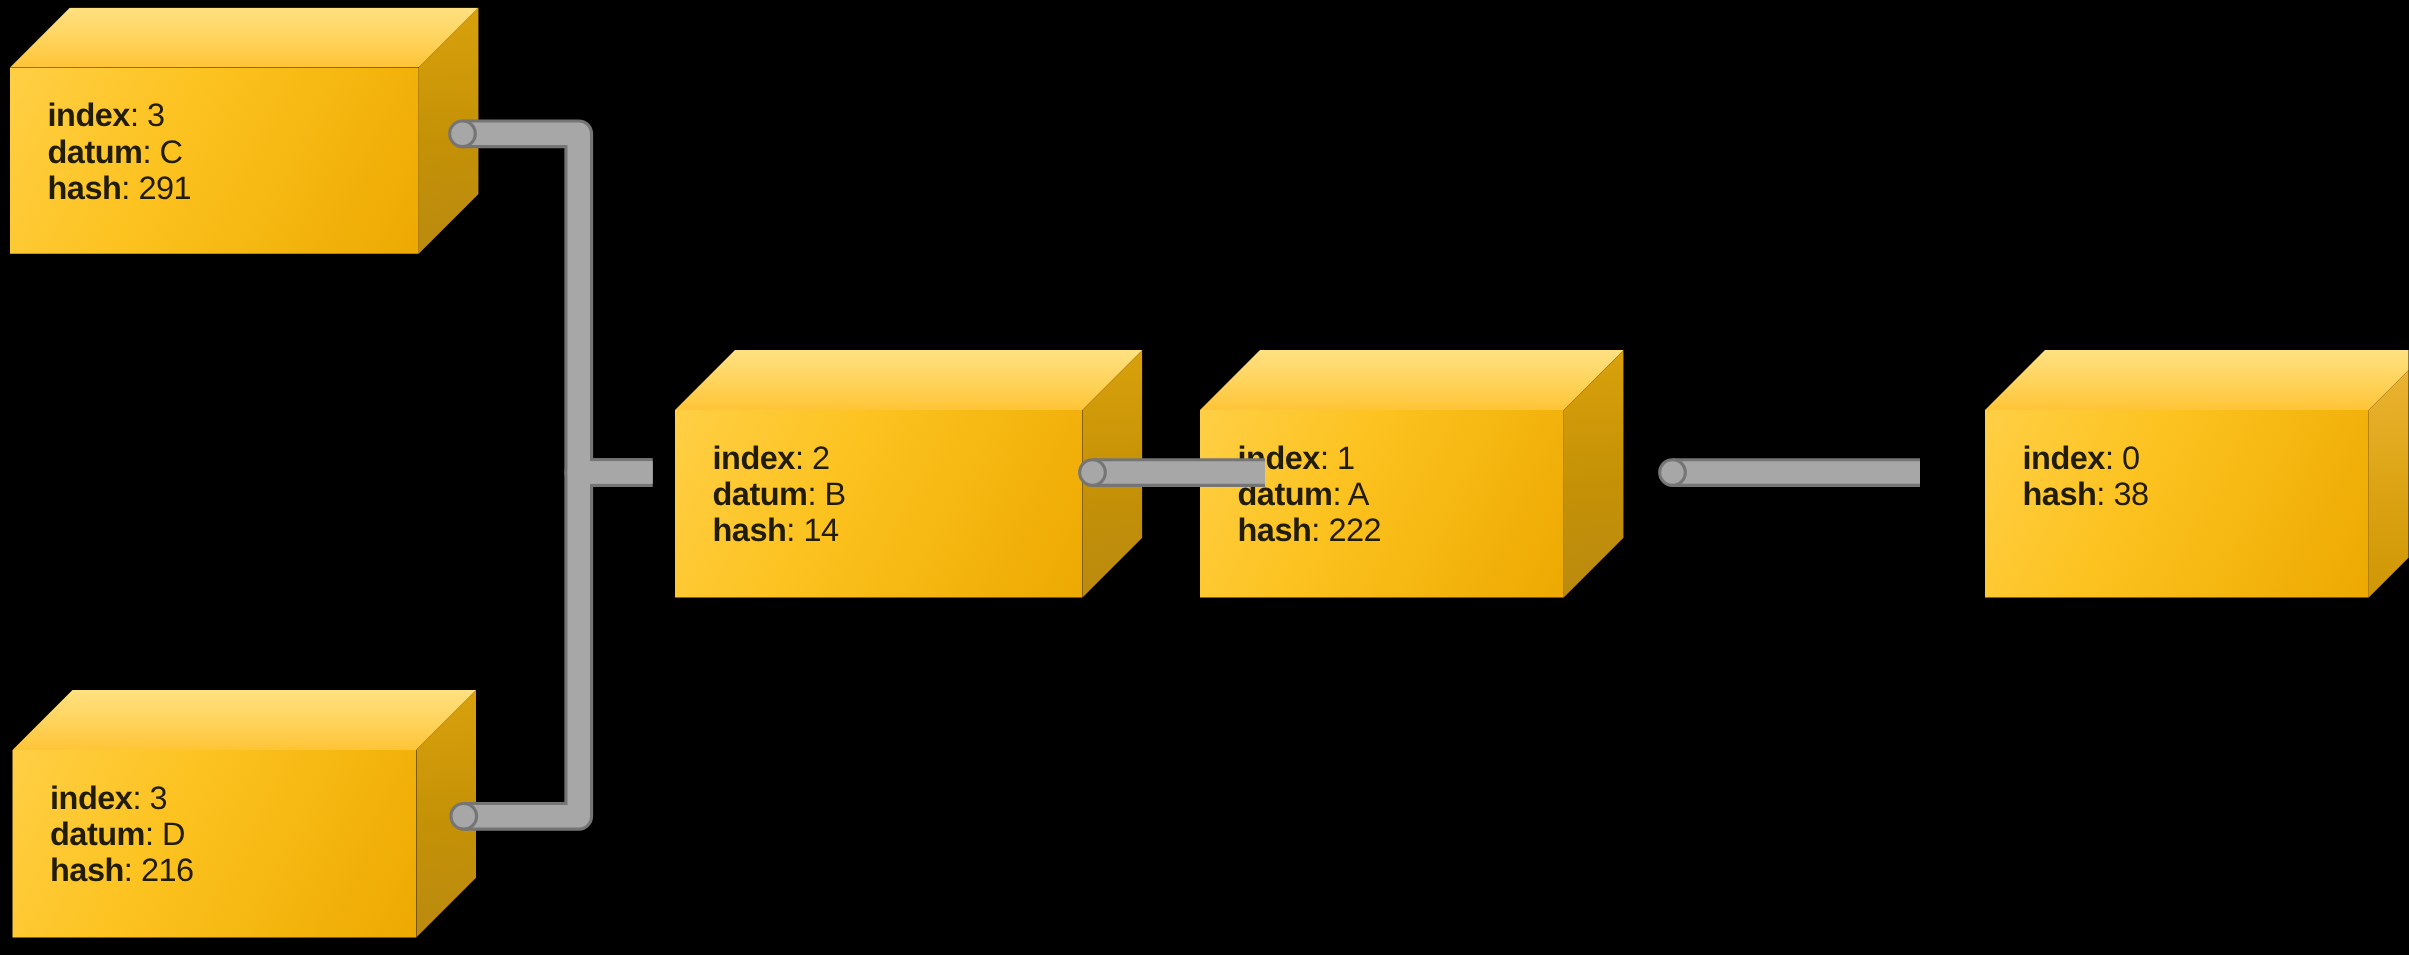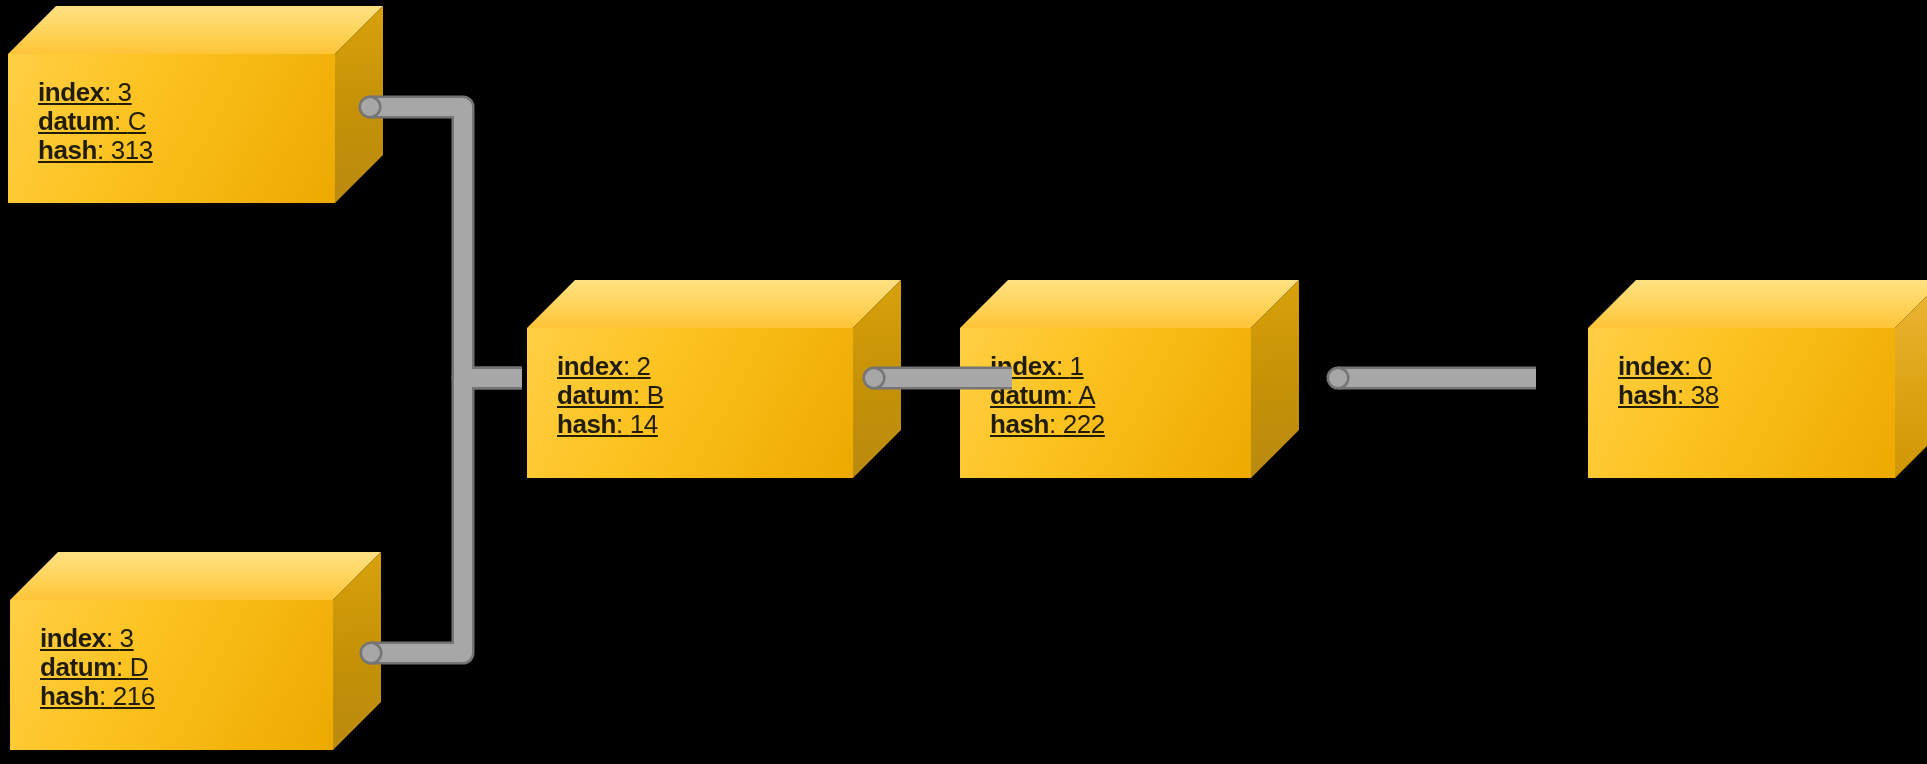--- a/index.html
+++ b/index.html
@@ -44,21 +44,20 @@
     width: calc(100% - 48px);
     height: calc(100% - 48px);
     background: linear-gradient(118deg, #FFCF45 0%, #FCC21F 40%, #EDA900 100%);
     box-sizing: border-box;
     padding: 24px 8px 0 30px;
     color: #201c05;
     font-size: 26px;
     line-height: 29px;
     letter-spacing: -0.4px;
     white-space: nowrap;
-    text-decoration: underline;
   }
   .line { white-space: nowrap; }
   .lbl { font-weight: 700; }
   .sep, .val { font-weight: 400; }
 
   
   svg.connectors {
     position: absolute;
     left: 0; top: 0;
     pointer-events: none;
@@ -87,35 +86,35 @@
 <body>
 
 <div id="canvas">
 
   <div class="block" style="left:8px; top:6px; width:375px; height:197px;">
     <div class="face-top"></div>
     <div class="face-side"></div>
     <div class="face-front">
       <div class="line"><span class="lbl">index</span><span class="sep">: </span><span class="val">3</span></div>
       <div class="line"><span class="lbl">datum</span><span class="sep">: </span><span class="val">C</span></div>
-      <div class="line"><span class="lbl">hash</span><span class="sep">: </span><span class="val">313</span></div>
+      <div class="line"><span class="lbl">hash</span><span class="sep">: </span><span class="val">291</span></div>
     </div>
   </div>
 
   <div class="block" style="left:10px; top:552px; width:371px; height:198px;">
     <div class="face-top"></div>
     <div class="face-side"></div>
     <div class="face-front">
       <div class="line"><span class="lbl">index</span><span class="sep">: </span><span class="val">3</span></div>
       <div class="line"><span class="lbl">datum</span><span class="sep">: </span><span class="val">D</span></div>
       <div class="line"><span class="lbl">hash</span><span class="sep">: </span><span class="val">216</span></div>
     </div>
   </div>
 
-  <div class="block" style="left:527px; top:280px; width:374px; height:198px;">
+  <div class="block" style="left:540px; top:280px; width:374px; height:198px;">
     <div class="face-top"></div>
     <div class="face-side"></div>
     <div class="face-front">
       <div class="line"><span class="lbl">index</span><span class="sep">: </span><span class="val">2</span></div>
       <div class="line"><span class="lbl">datum</span><span class="sep">: </span><span class="val">B</span></div>
       <div class="line"><span class="lbl">hash</span><span class="sep">: </span><span class="val">14</span></div>
     </div>
   </div>
 
   <div class="block" style="left:960px; top:280px; width:339px; height:198px;">

